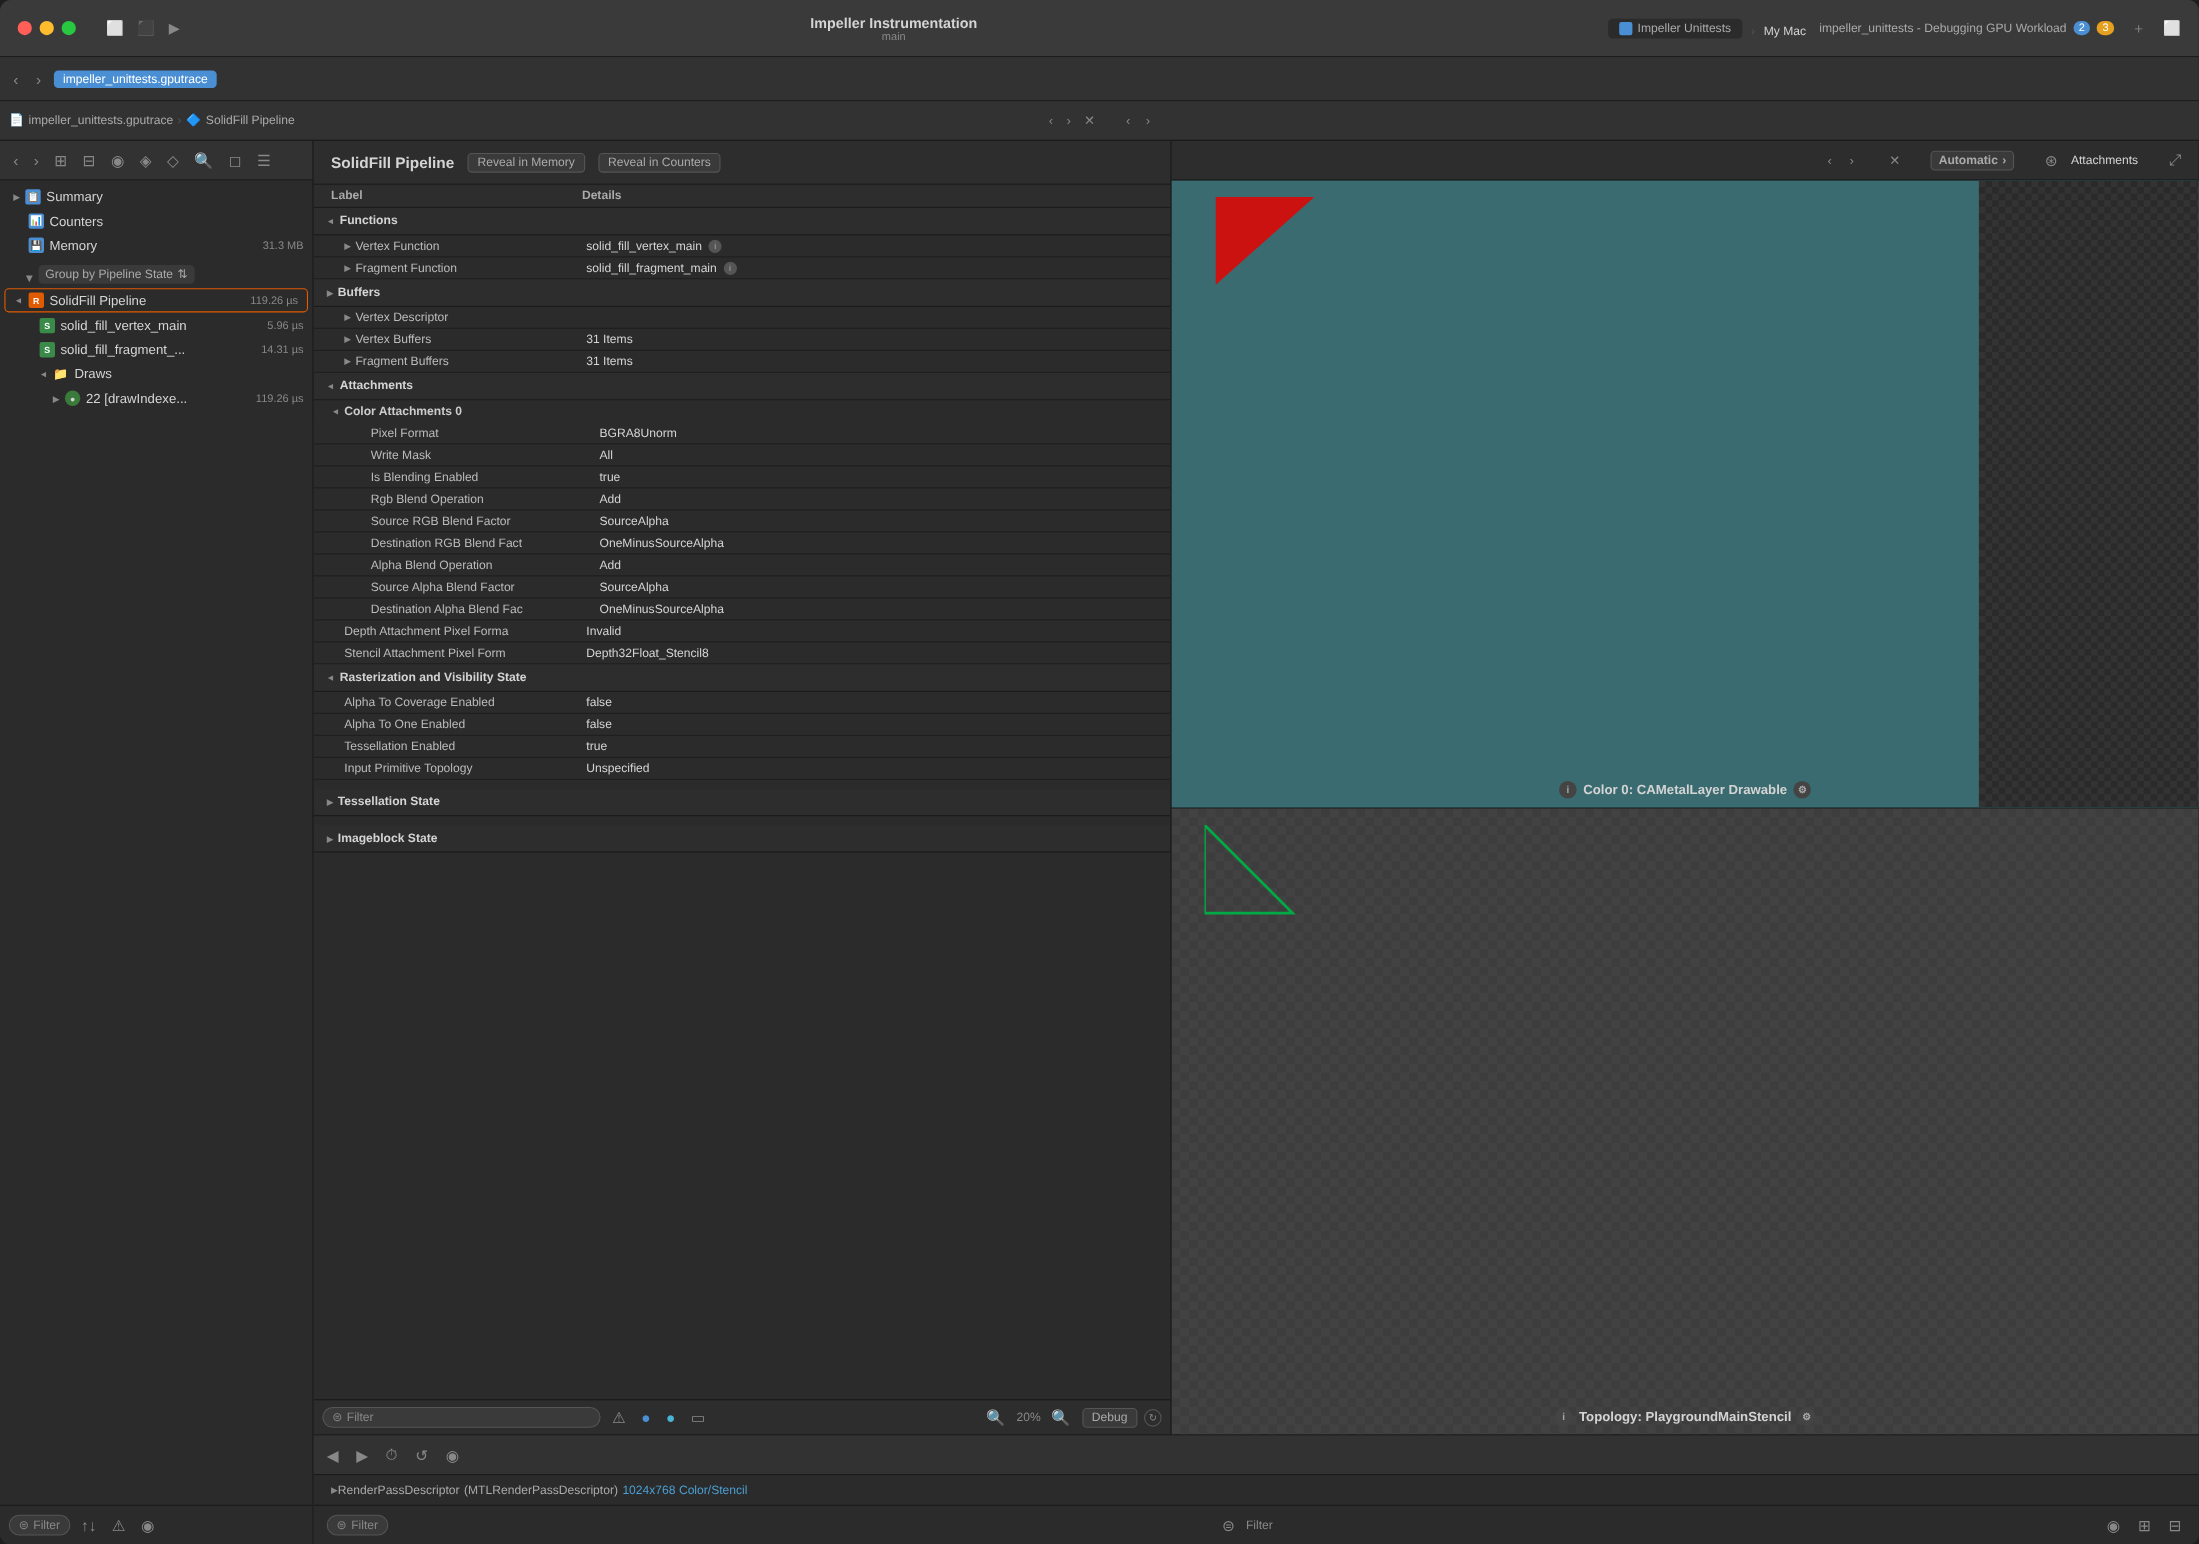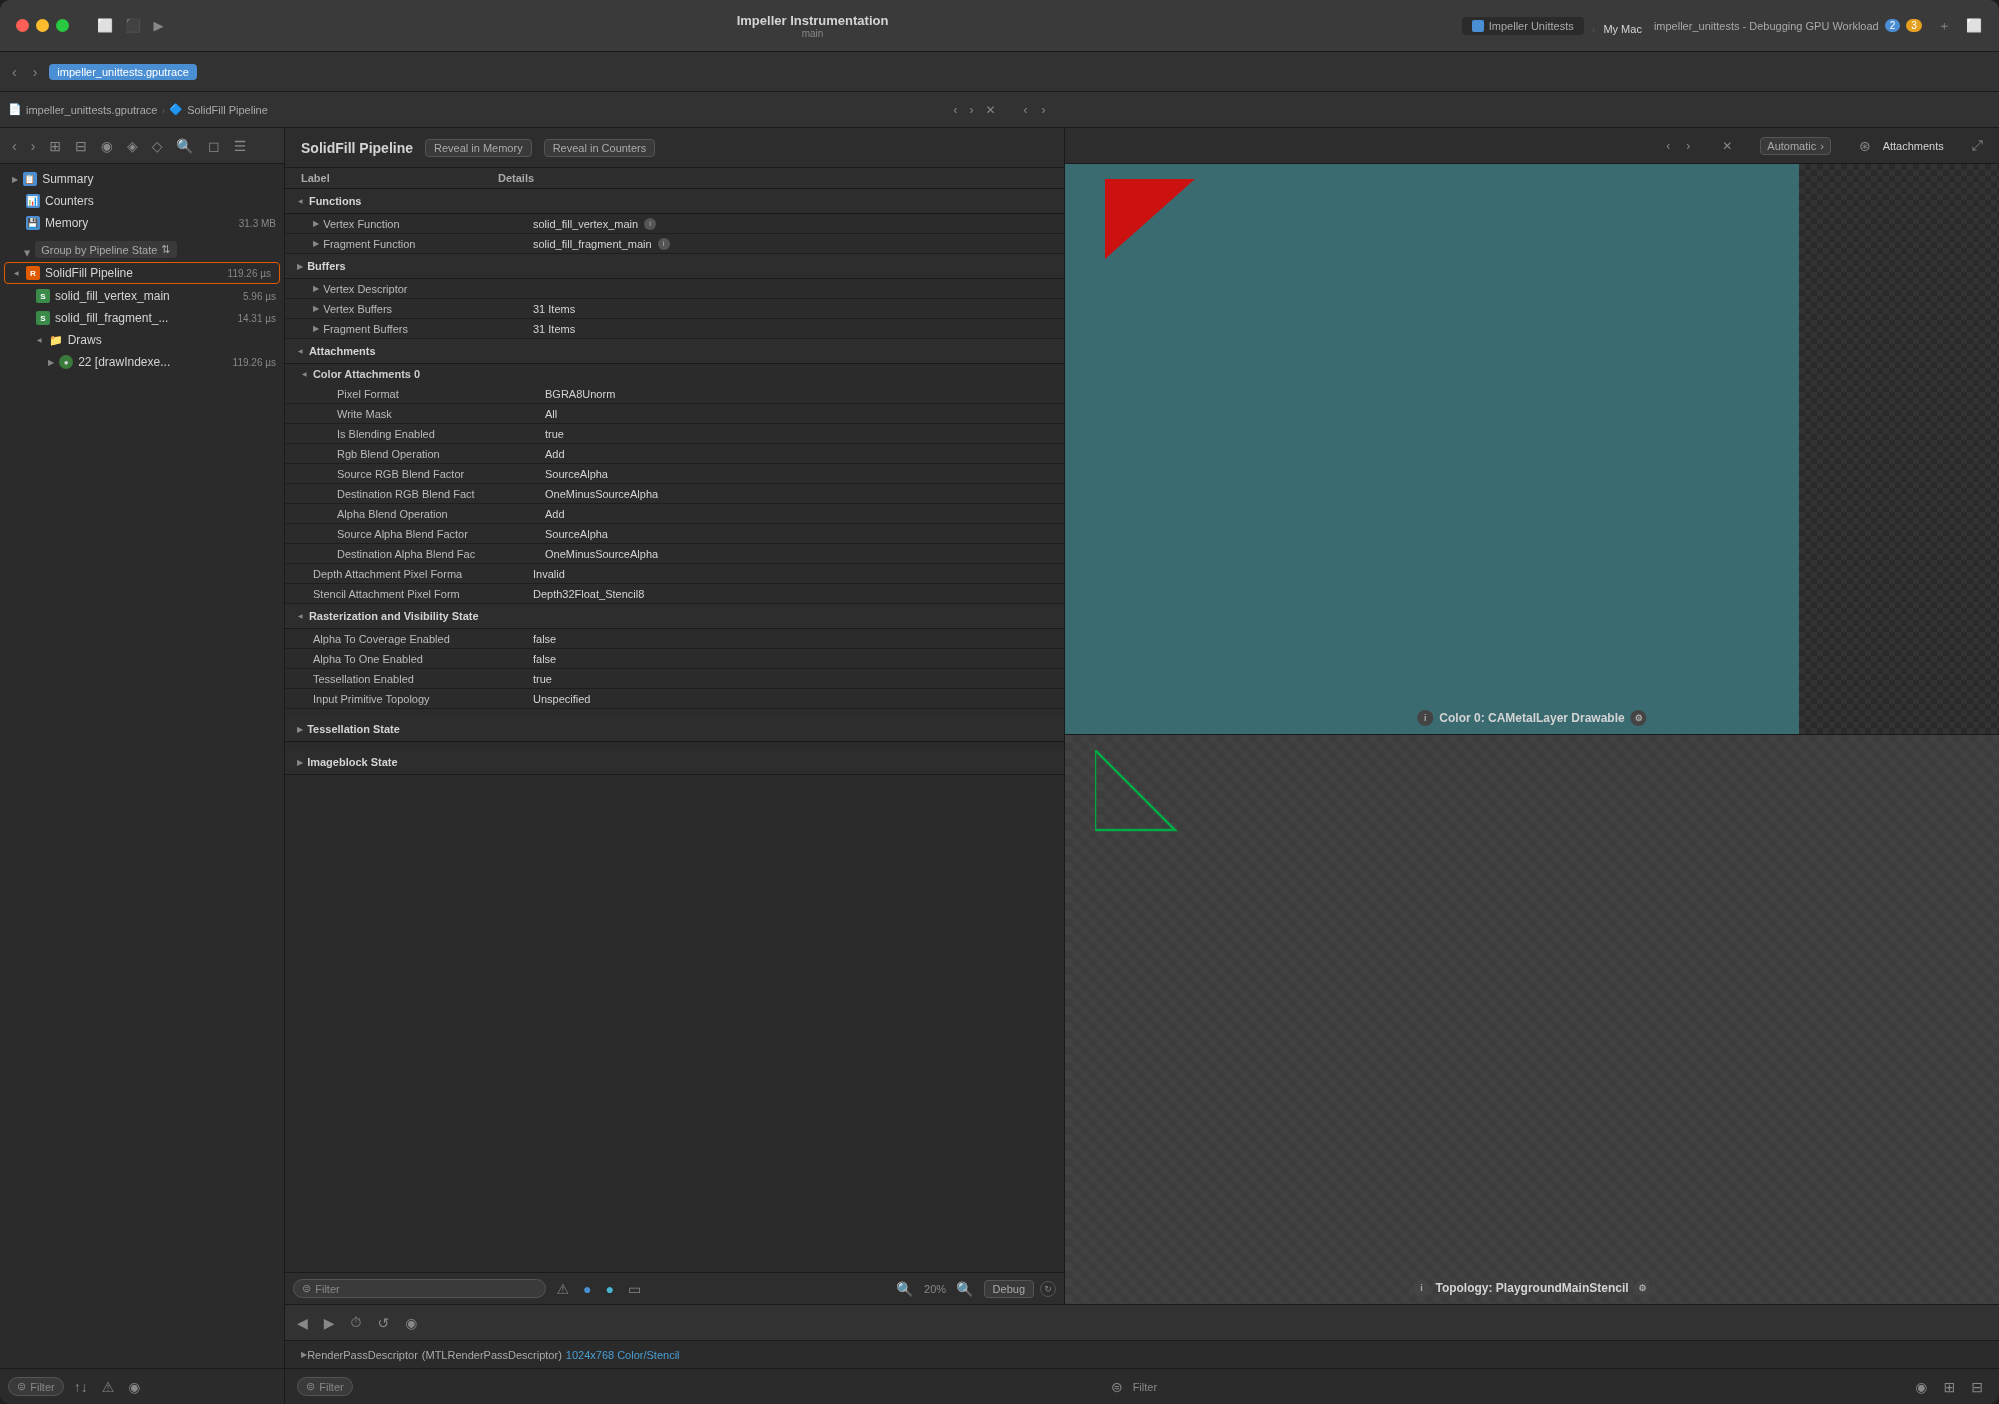--- a/index.html
+++ b/index.html
@@ -294,21 +294,21 @@
       cursor: pointer;
     }
 
     .detail-table-header {
       display: flex;
       background: #2d2d2d;
       border-bottom: 1px solid #1a1a1a;
       padding: 4px 16px;
     }
     .col-label {
-      width: 197px;
+      width: 228px;
       font-size: 11px;
       color: #aaa;
       font-weight: 600;
     }
     .col-details {
       flex: 1;
       font-size: 11px;
       color: #aaa;
       font-weight: 600;
     }
@@ -407,20 +407,21 @@
       background: #3a3a3a;
       border: 1px solid #555;
       border-radius: 4px;
       padding: 2px 6px;
       font-size: 11px;
       color: #aaa;
       cursor: pointer;
       display: flex;
       align-items: flex-start;
       gap: 4px;
+      font-weight: bold;
     }
     .preview-content {
       flex: 1;
       display: flex;
       flex-direction: column;
       overflow: hidden;
     }
     .preview-top {
       flex: 1;
       background: #2d6a6a;

